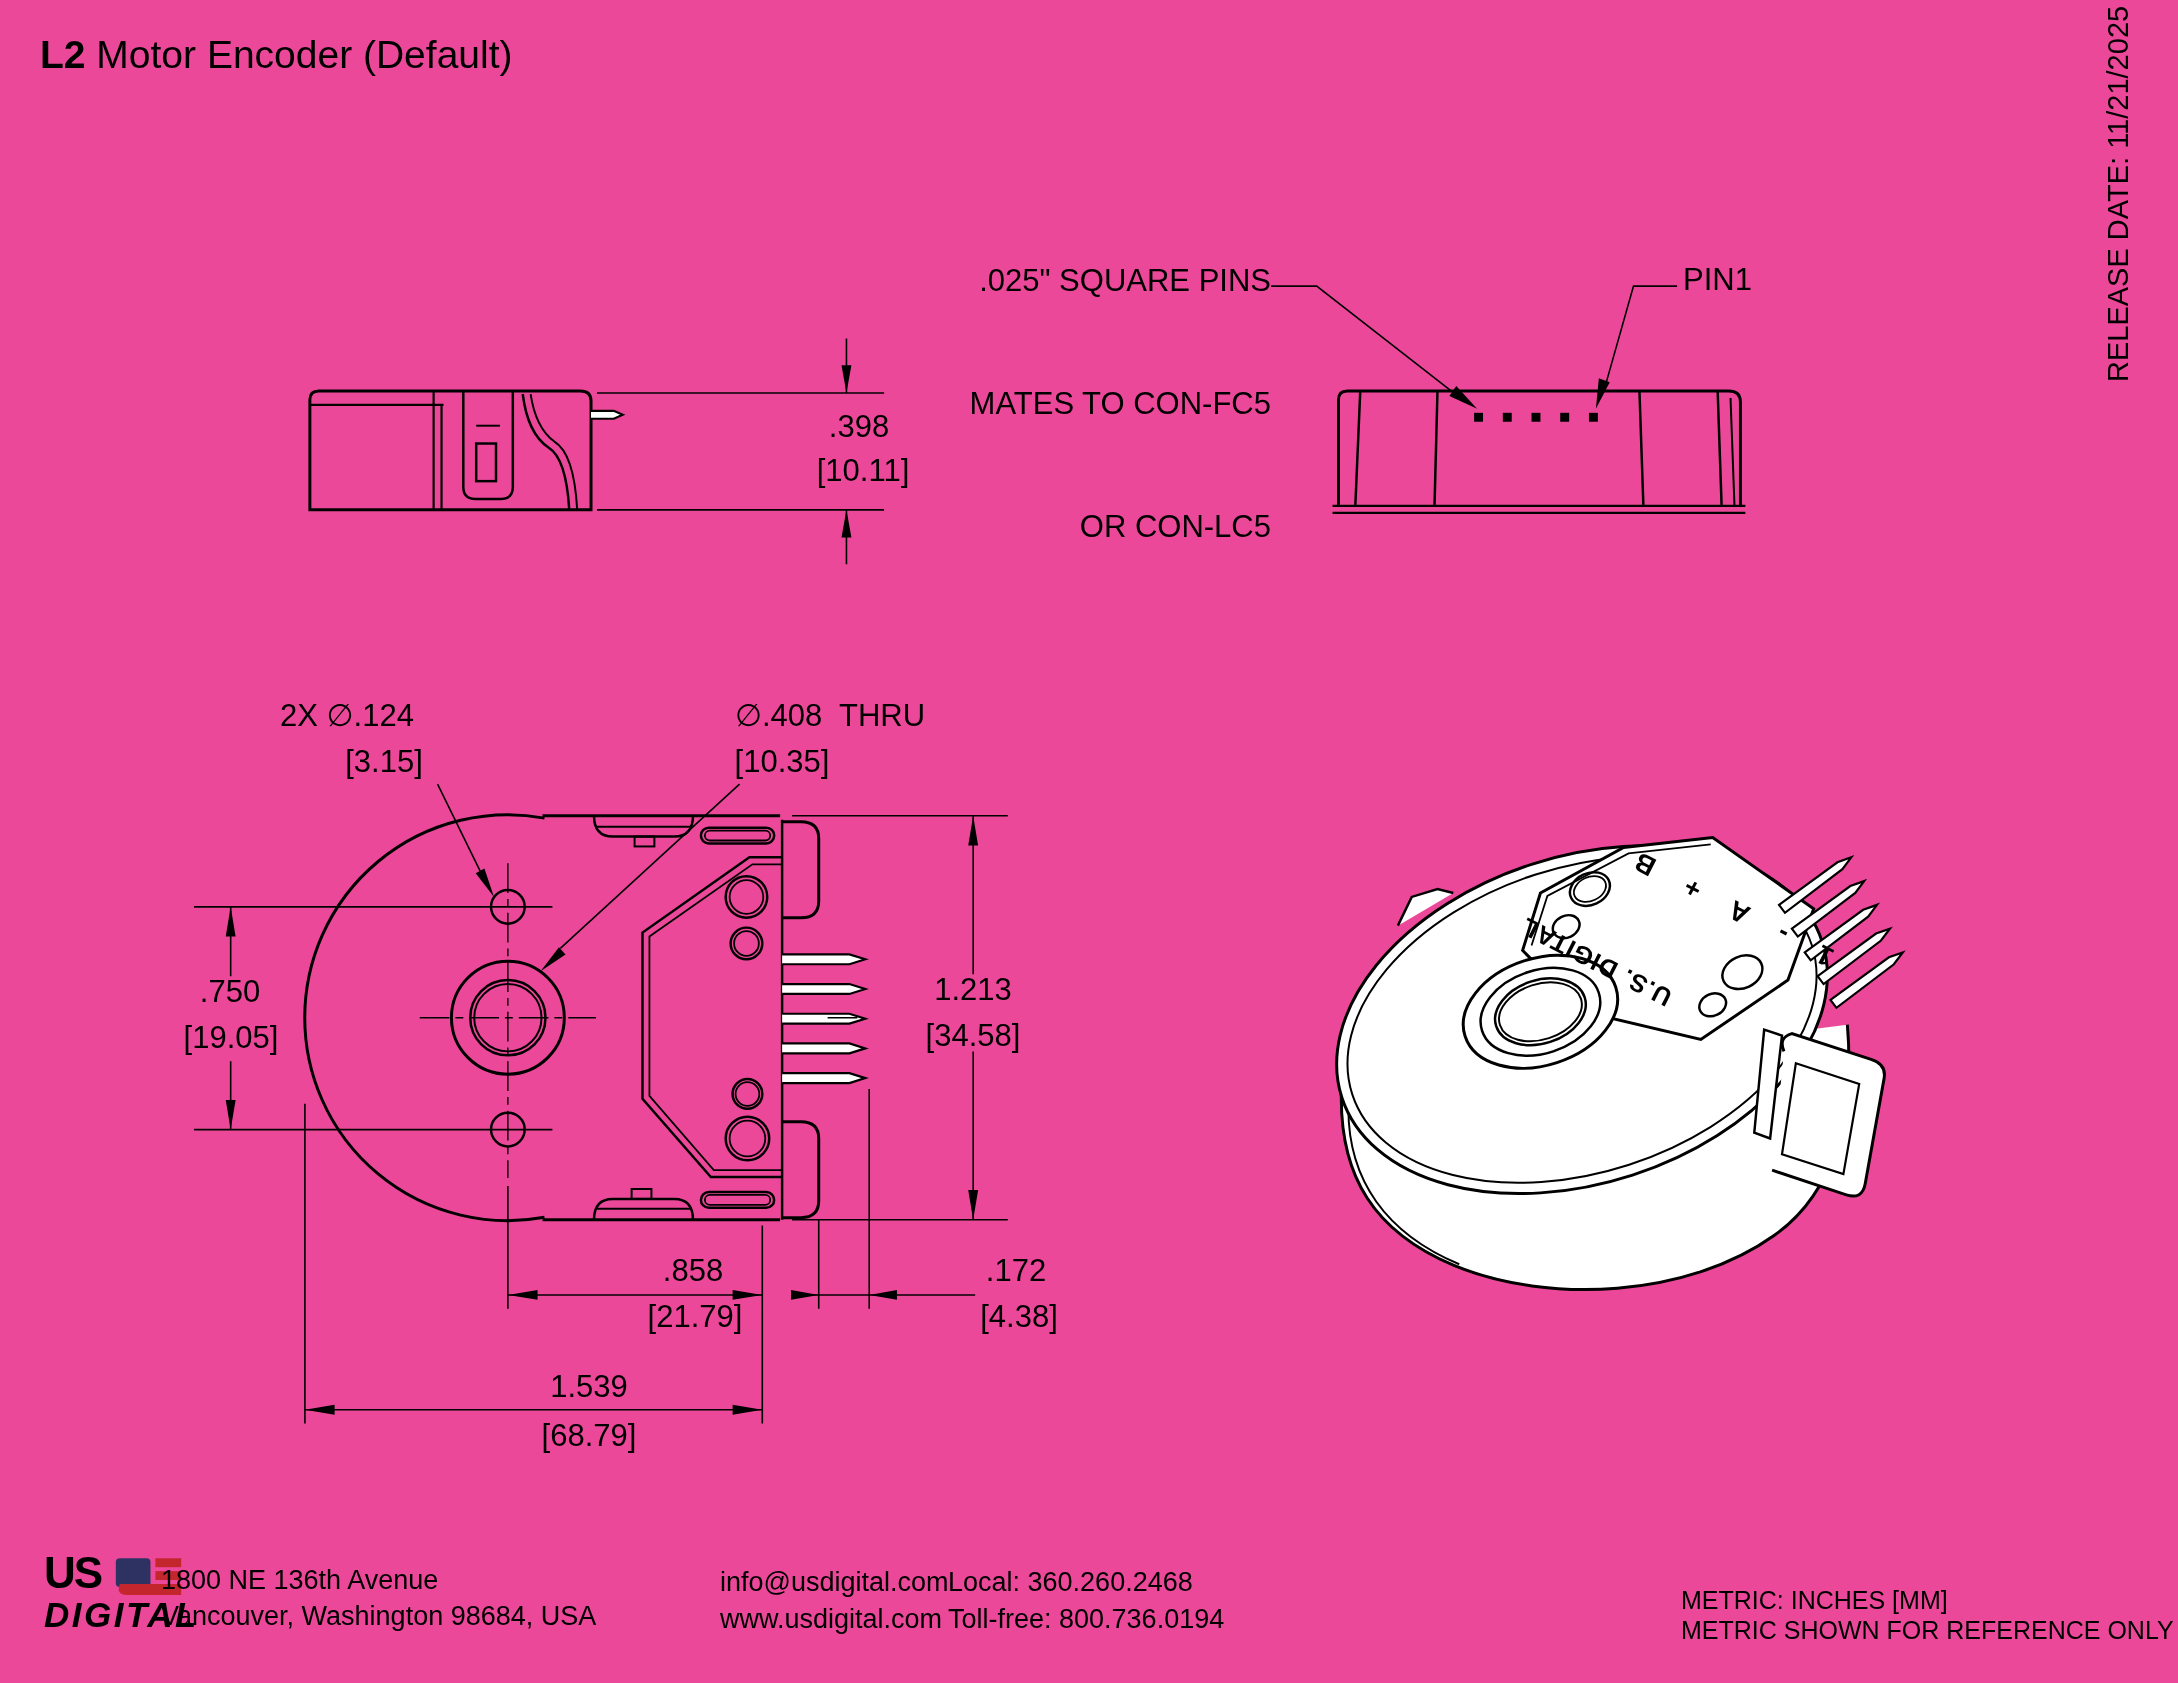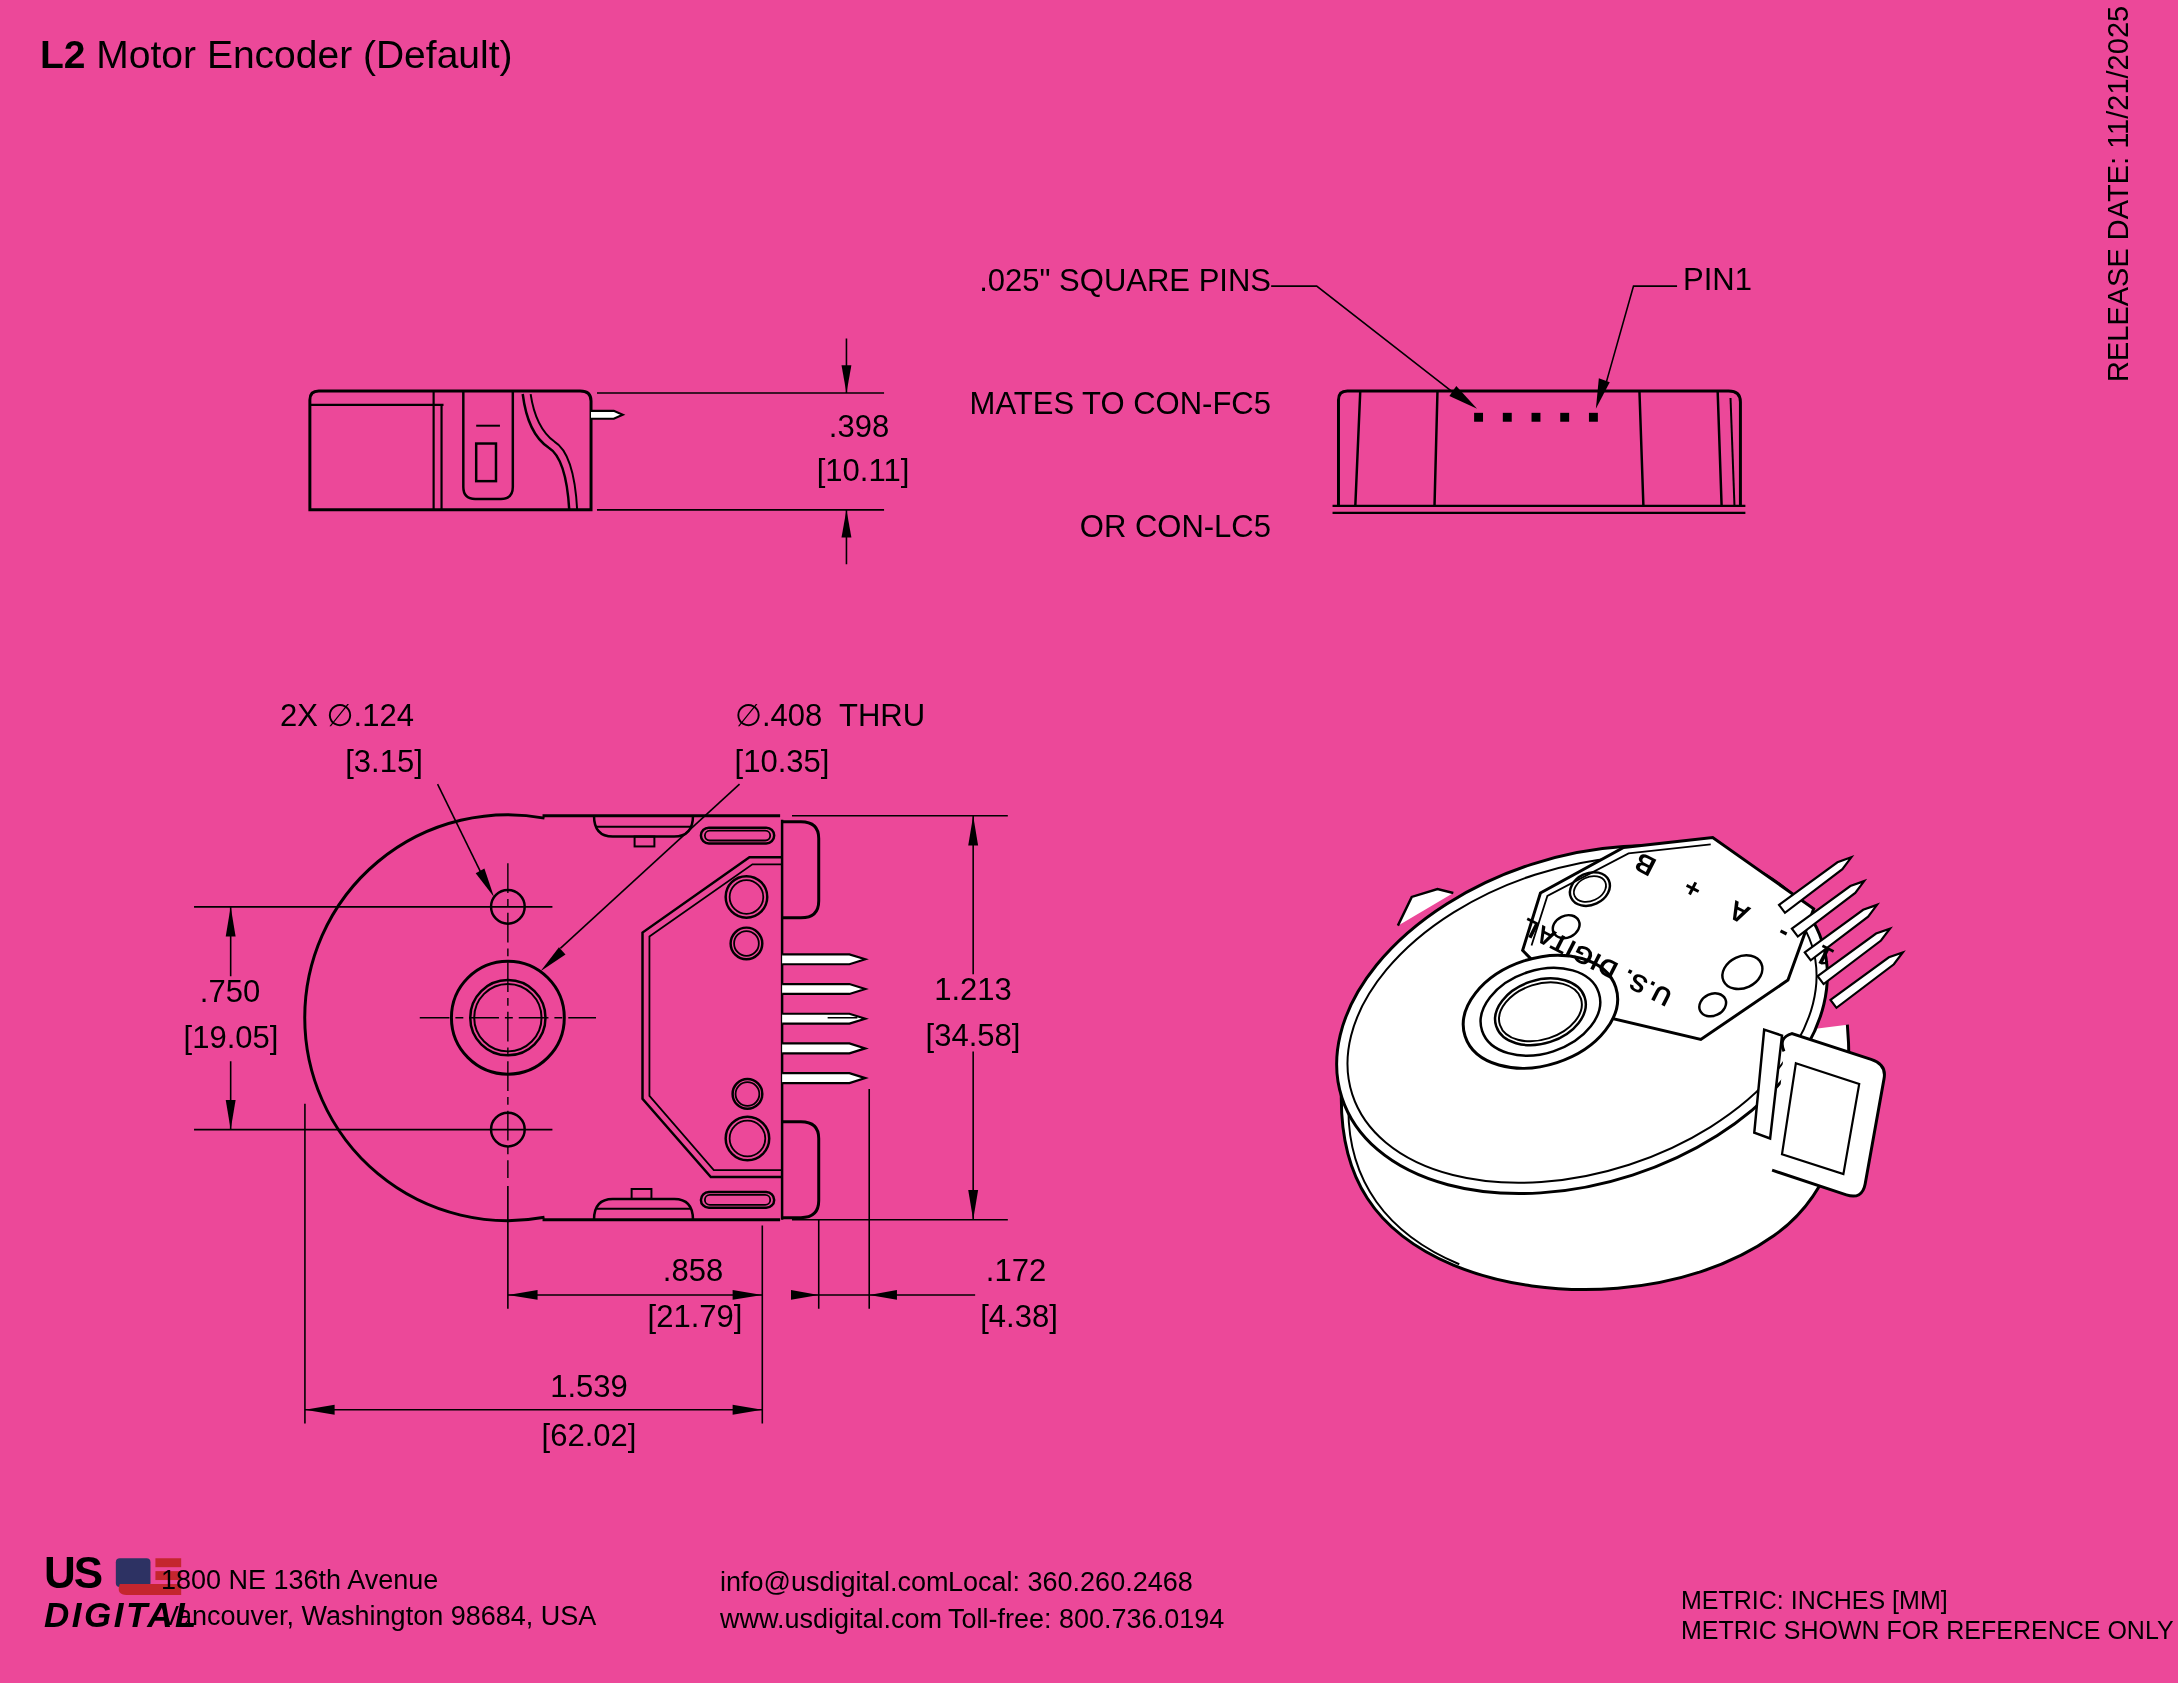--- a/index.html
+++ b/index.html
@@ -220,21 +220,21 @@
   <div class="t ctr dimtxt" style="left:973px;top:990px">1.213</div>
   <div class="t ctr dimtxt" style="left:973px;top:1036px">[34.58]</div>
 
   <div class="t ctr dimtxt" style="left:693px;top:1271px">.858</div>
   <div class="t ctr dimtxt" style="left:695px;top:1317px">[21.79]</div>
 
   <div class="t ctr dimtxt" style="left:1016px;top:1271px">.172</div>
   <div class="t ctr dimtxt" style="left:1019px;top:1317px">[4.38]</div>
 
   <div class="t ctr dimtxt" style="left:589px;top:1387px">1.539</div>
-  <div class="t ctr dimtxt" style="left:589px;top:1436px">[62.02]</div>
+  <div class="t ctr dimtxt" style="left:589px;top:1436px">[68.79]</div>
 
   <div class="t isotext" style="left:1596px;top:962px">U.S. DIGITAL</div>
   <div class="t isopins" style="left:1728px;top:906px">1 - A + B</div>
 
   <div class="t logoUS" style="left:44px;top:1550px">US</div>
   <div class="t logoDIG" style="left:44px;top:1596px">DIGITAL</div>
 
   <div class="t f27" style="left:161px;top:1566px">1800 NE 136th Avenue</div>
   <div class="t f27" style="left:161px;top:1602px">Vancouver, Washington 98684, USA</div>
 

